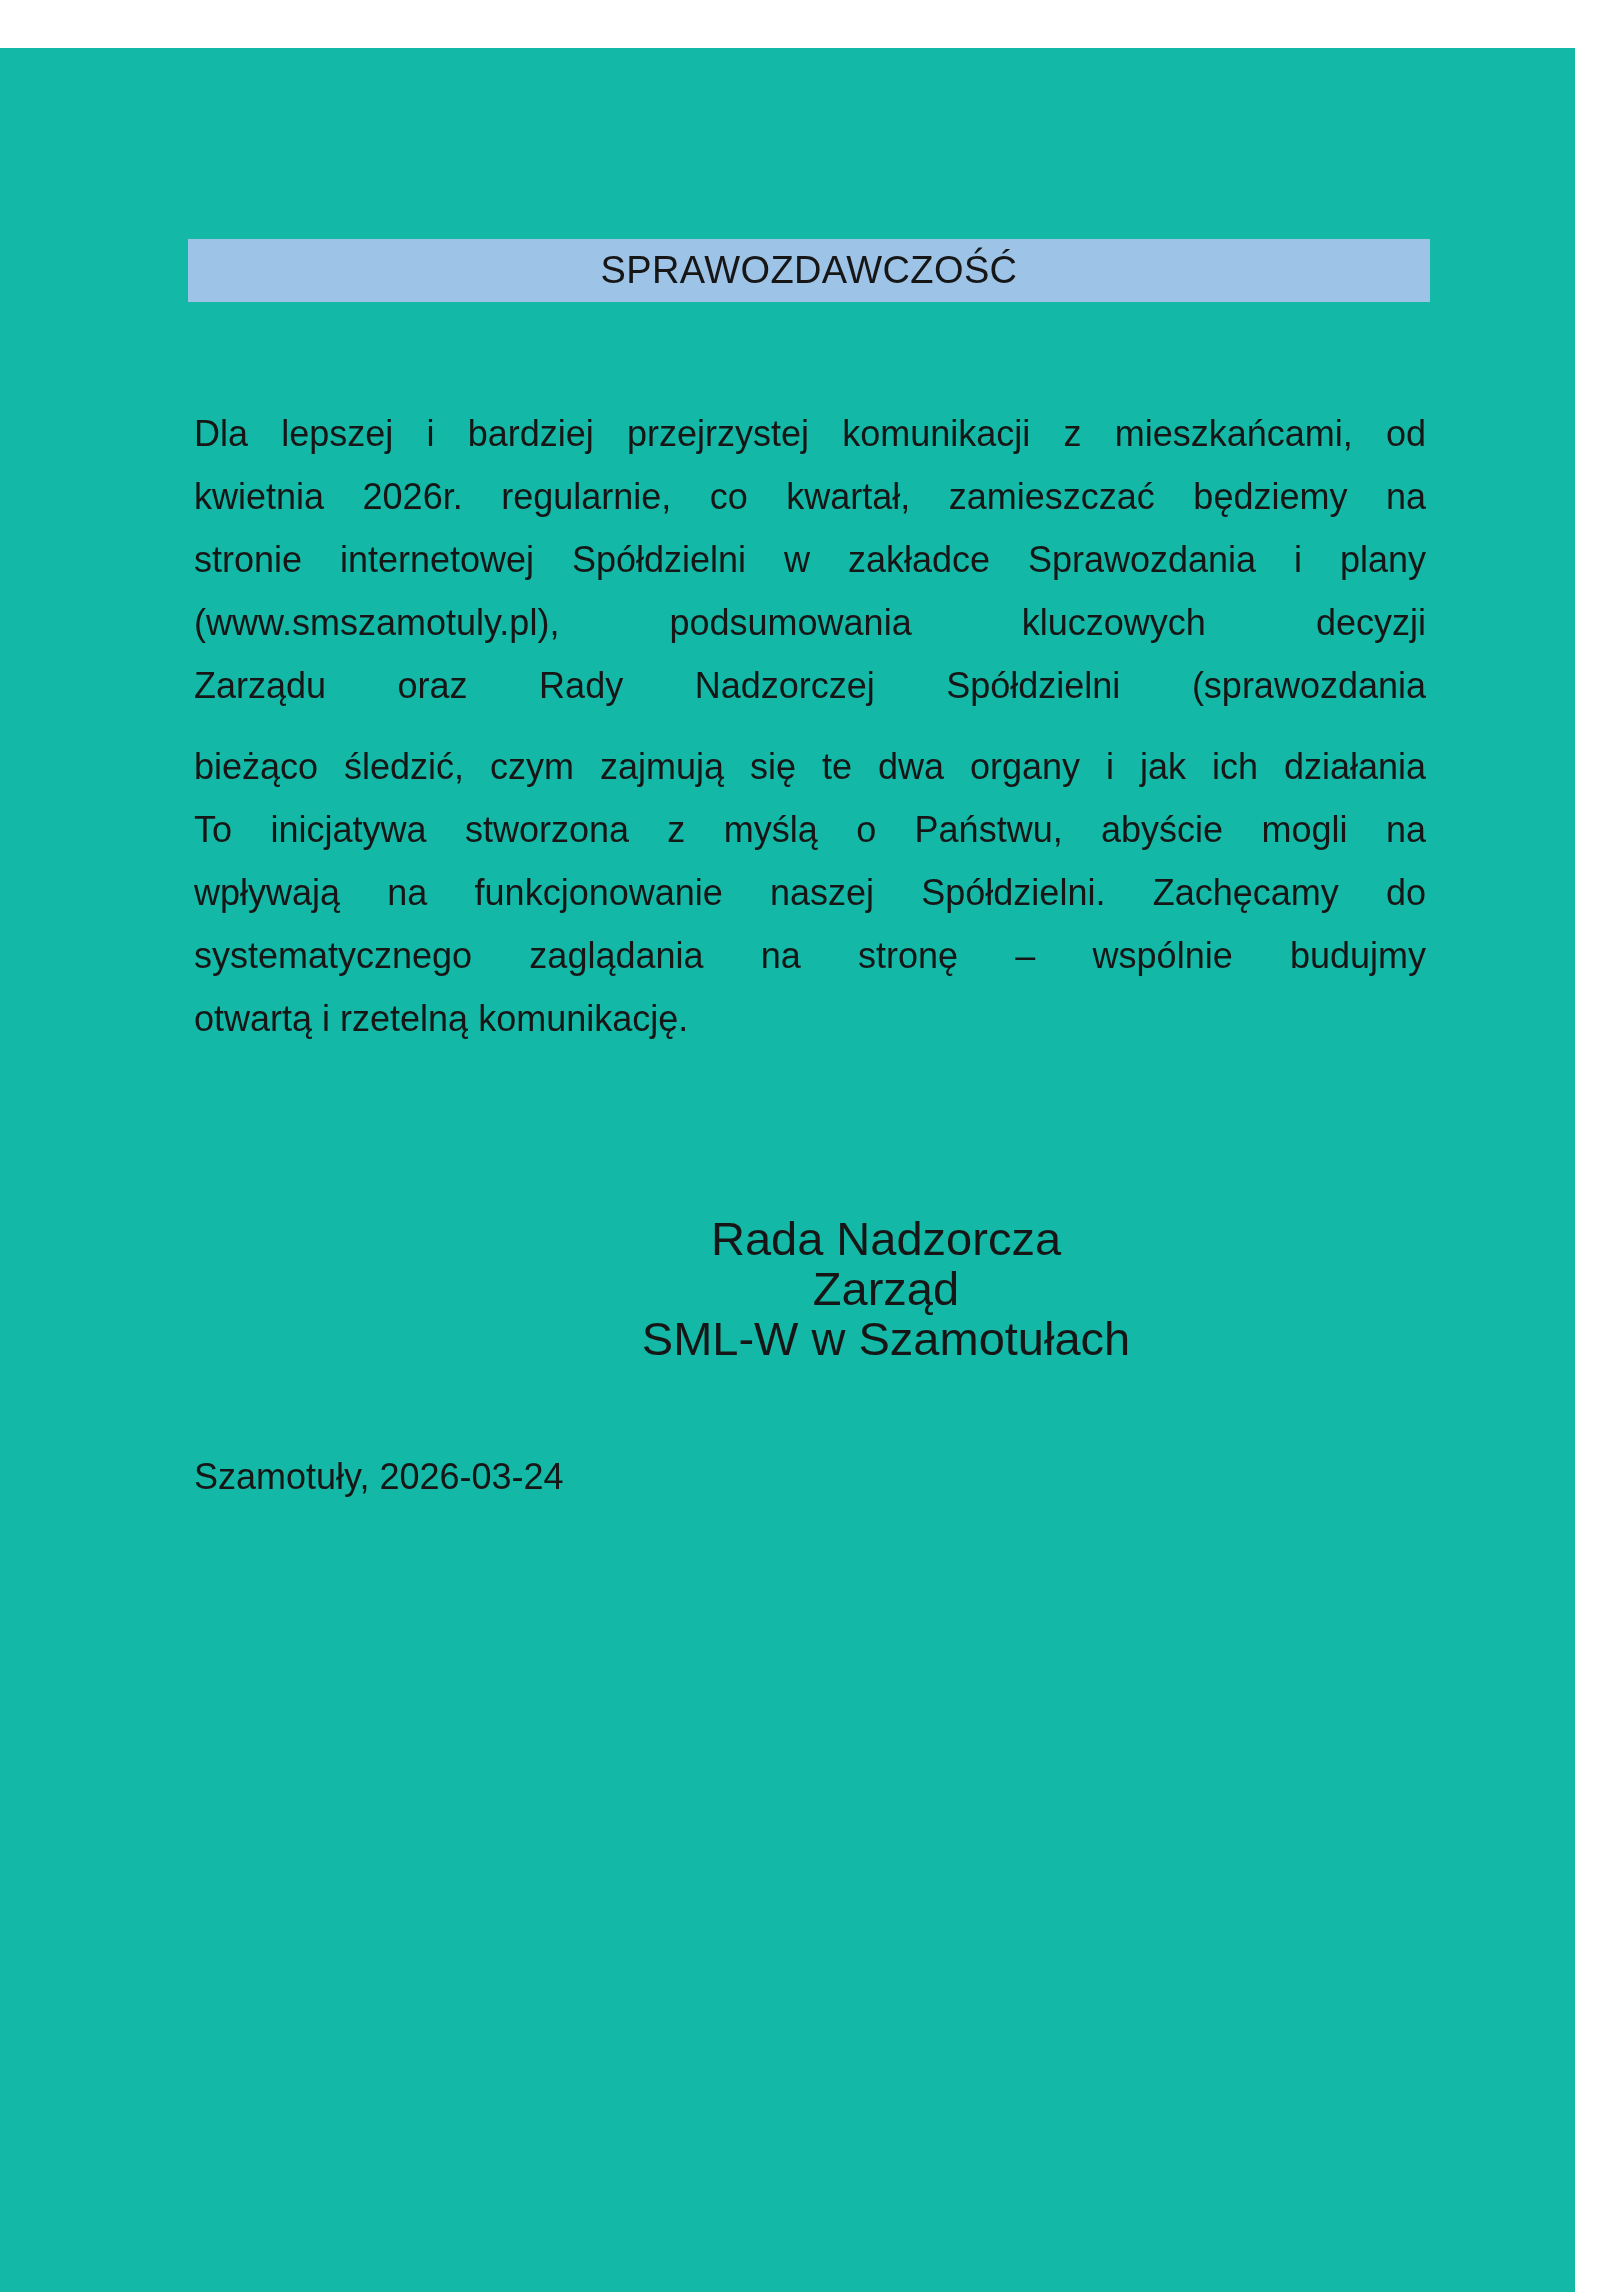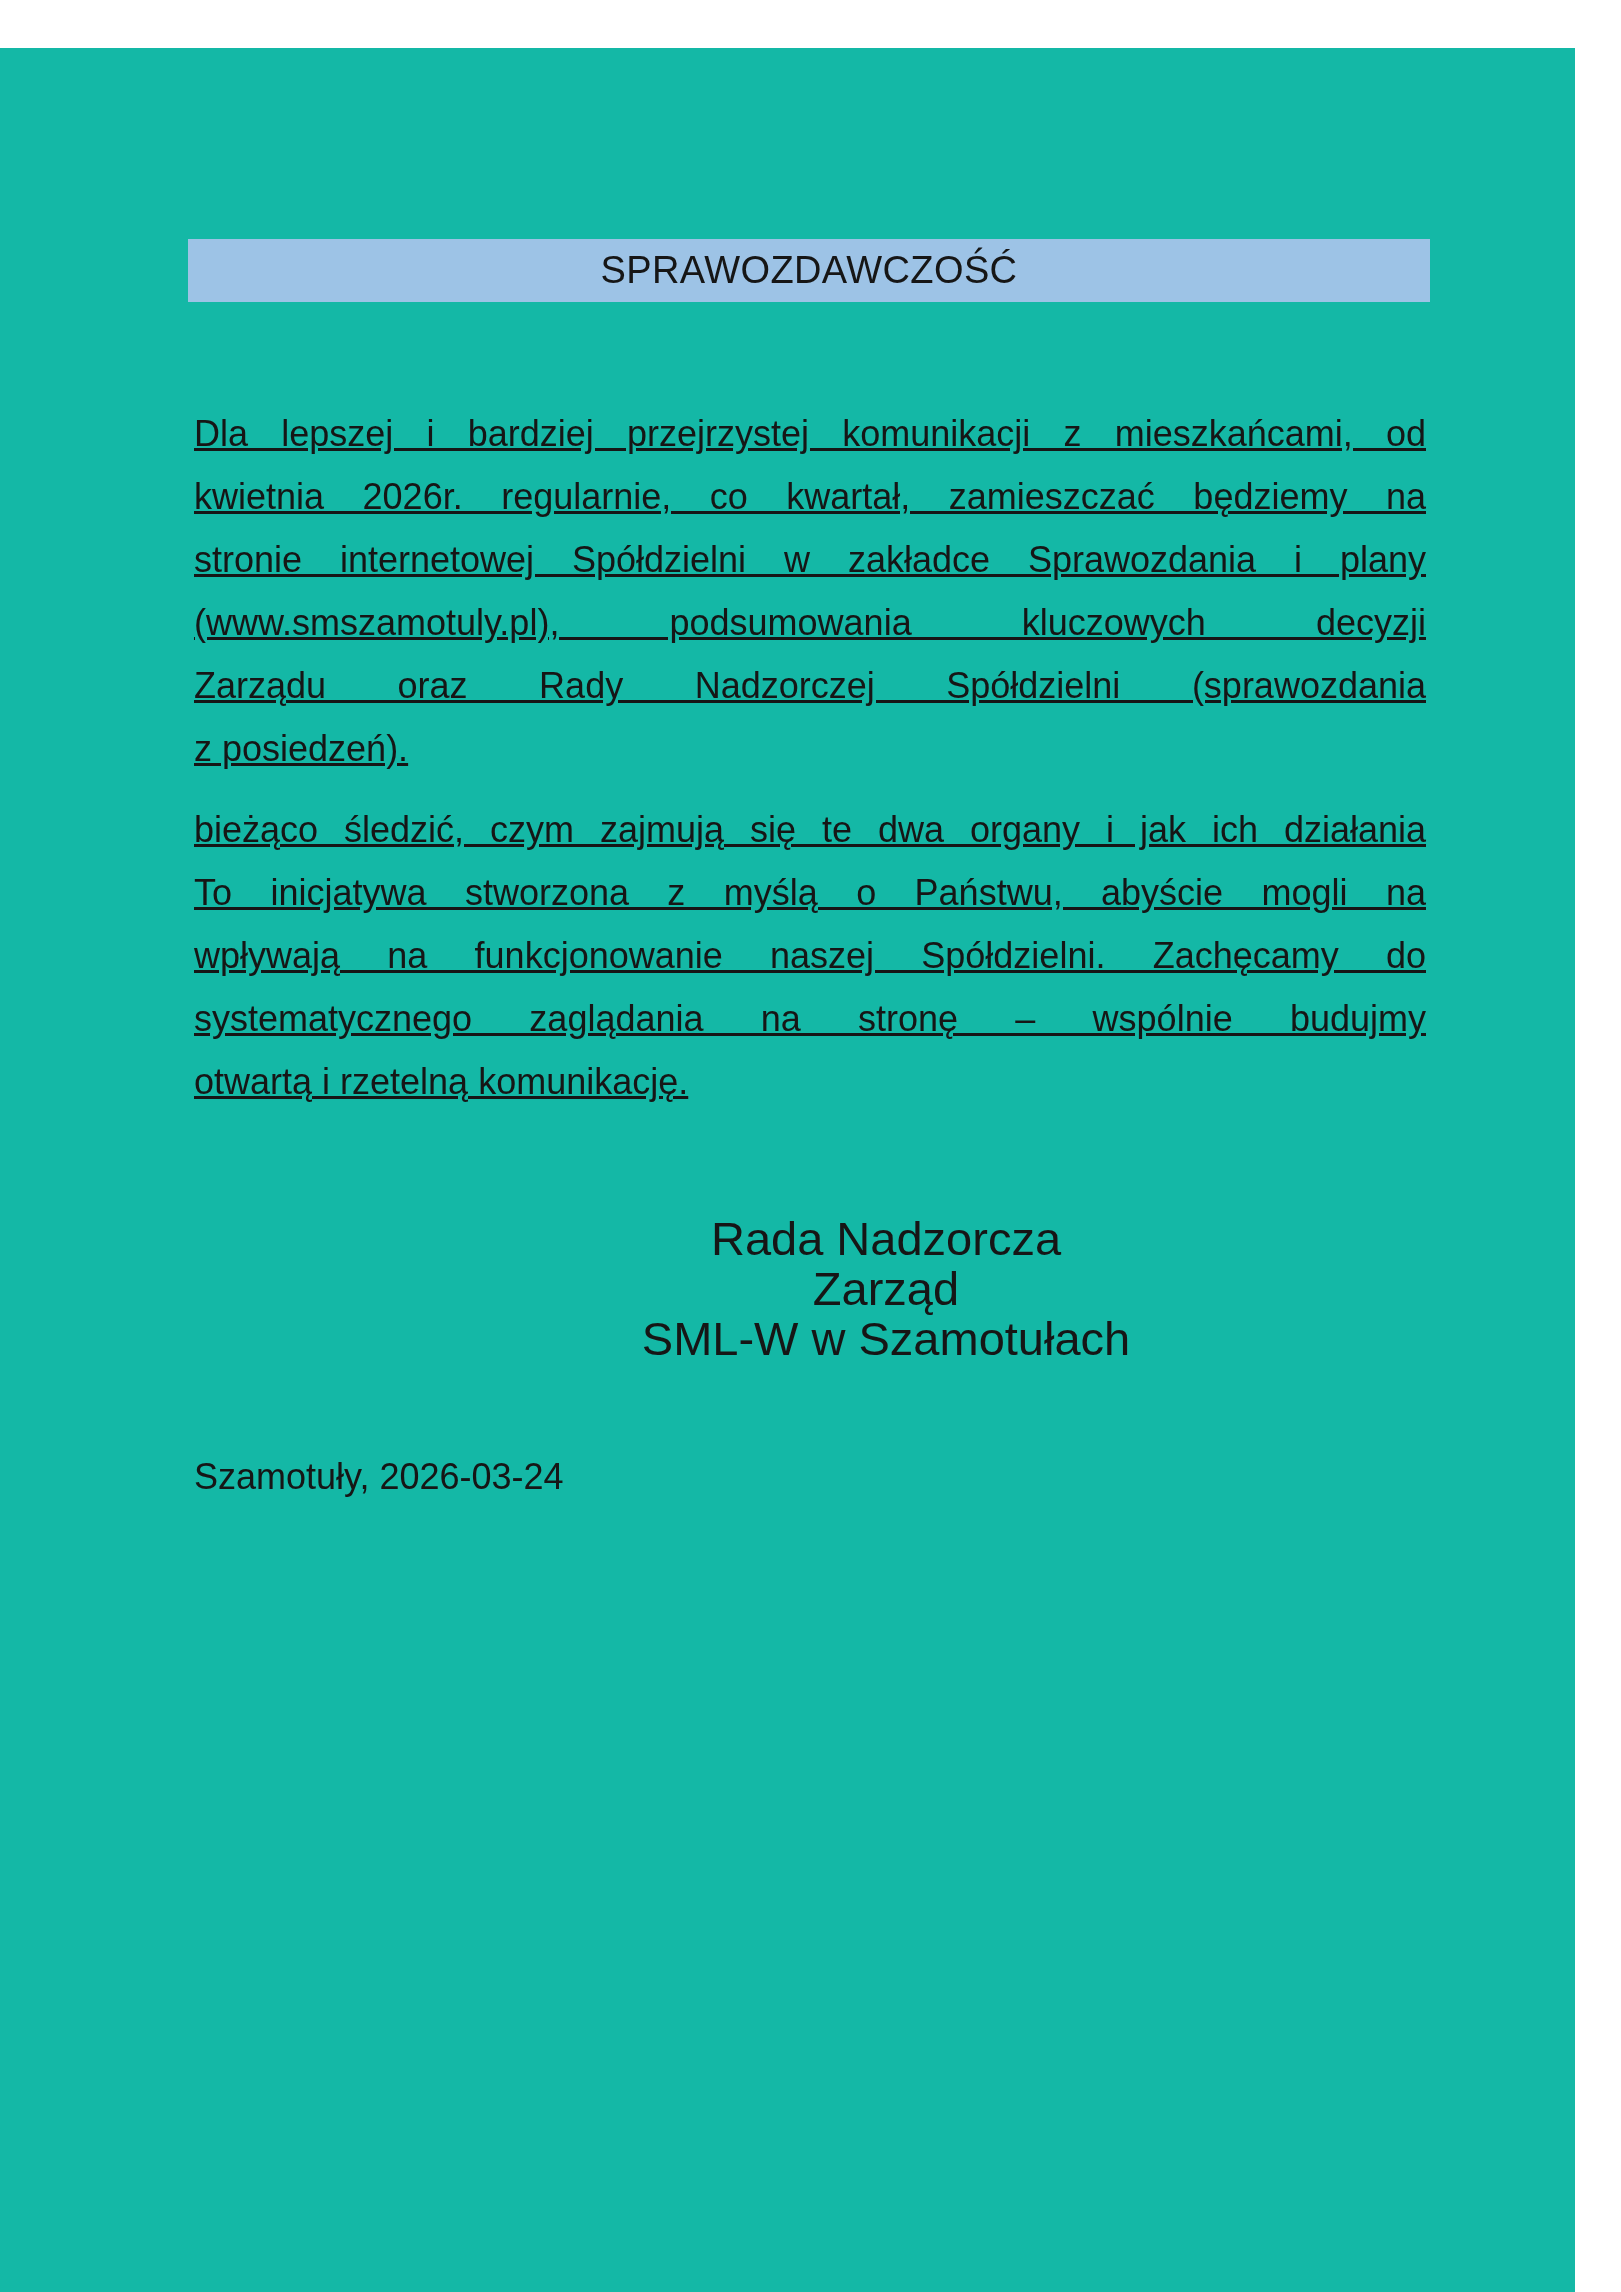--- a/index.html
+++ b/index.html
@@ -34,21 +34,21 @@
     white-space: nowrap;
   }
   .body-text {
     position: absolute;
     left: 194px;
     top: 354px;
     width: 1232px;
     font-size: 36px;
     line-height: 63px;
   }
-  .paragraph { margin: 0; text-decoration: underline; }
+  .paragraph { margin: 0; }
   .paragraph + .paragraph { margin-top: 18px; }
   .line {
     text-align: justify;
     text-align-last: justify;
     white-space: normal;
   }
   .line.last {
     text-align-last: left;
   }
   .signature-block {
@@ -80,21 +80,20 @@
   </div>
 
   <div class="body-text">
 
     <div class="paragraph">
       <div class="line">Dla lepszej i bardziej przejrzystej komunikacji z mieszkańcami, od</div>
       <div class="line">kwietnia 2026r. regularnie, co kwartał, zamieszczać będziemy na</div>
       <div class="line">stronie internetowej Spółdzielni w zakładce Sprawozdania i plany</div>
       <div class="line">(www.smszamotuly.pl), podsumowania kluczowych decyzji</div>
       <div class="line">Zarządu oraz Rady Nadzorczej Spółdzielni (sprawozdania</div>
-      <div class="line last">z posiedzeń).</div>
     </div>
 
     <div class="paragraph">
       <div class="line">bieżąco śledzić, czym zajmują się te dwa organy i jak ich działania</div>
       <div class="line">To inicjatywa stworzona z myślą o Państwu, abyście mogli na</div>
       <div class="line">wpływają na funkcjonowanie naszej Spółdzielni. Zachęcamy do</div>
       <div class="line">systematycznego zaglądania na stronę – wspólnie budujmy</div>
       <div class="line last">otwartą i rzetelną komunikację.</div>
     </div>
 

